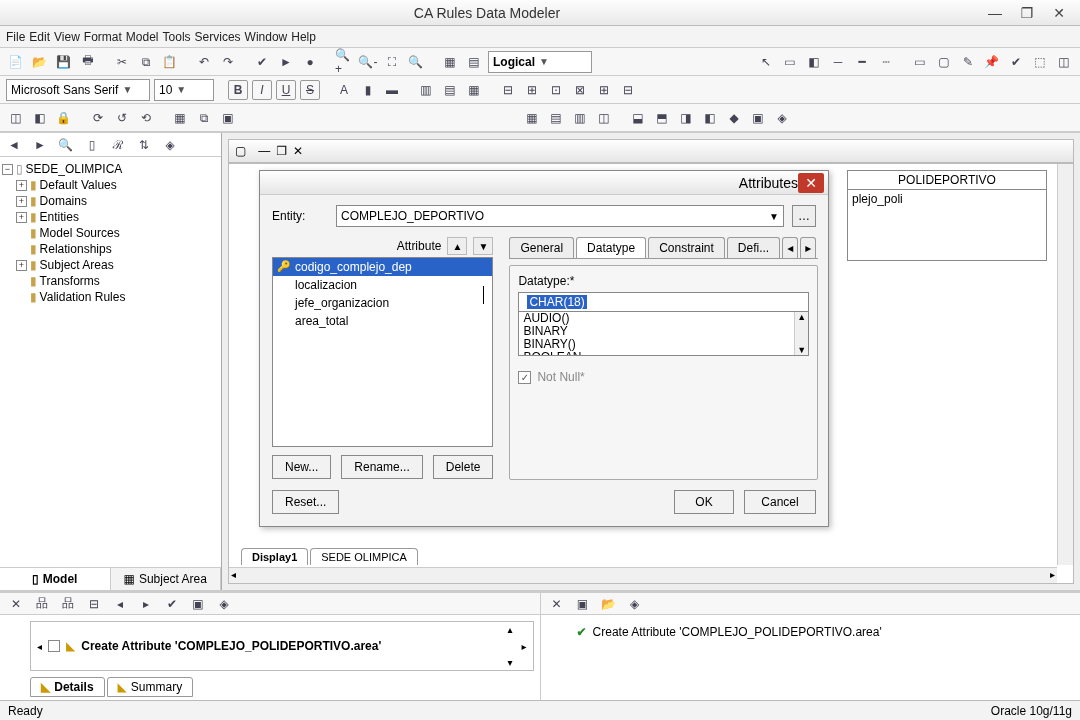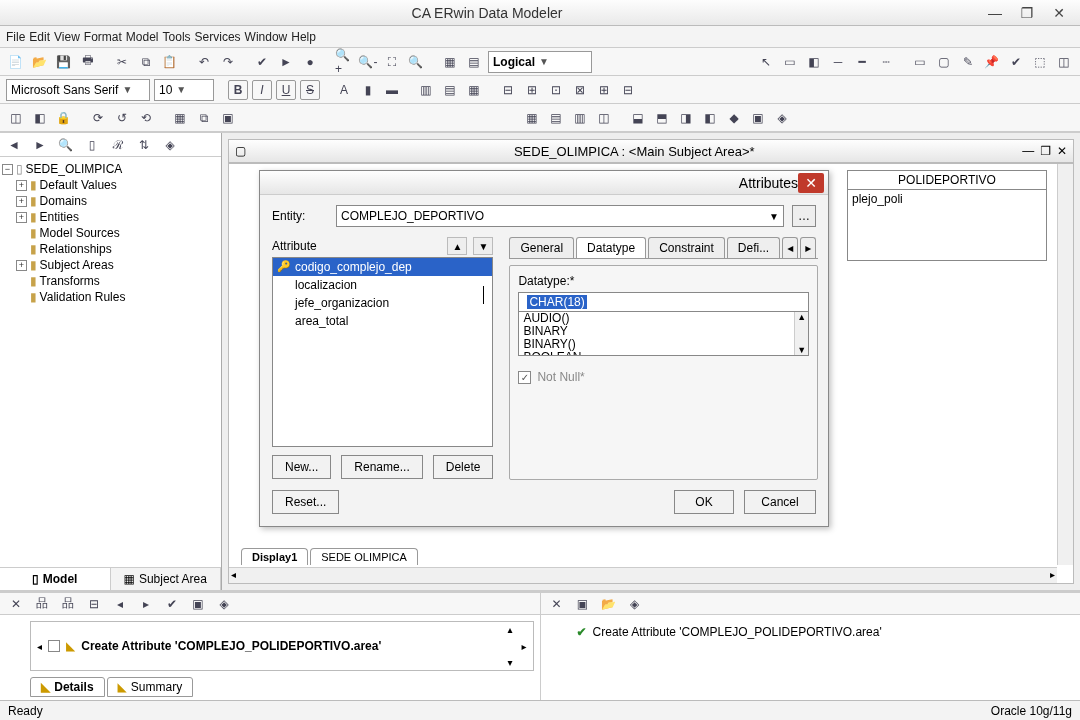--- a/index.html
+++ b/index.html
@@ -45,21 +45,21 @@
 .dialog-title .tt { flex: 1; text-align: right; font-size: 14px; }
 .dialog-title .close { width: 26px; height: 20px; margin-right: 4px; background: #c0392b; color: #fff; display: flex; align-items: center; justify-content: center; border-radius: 2px; font-size: 14px; }
 .dialog-body { padding: 10px 12px; }
 .row { display: flex; align-items: center; gap: 8px; margin-bottom: 10px; }
 .row label { width: 56px; }
 .entity-combo { flex: 1; height: 22px; border: 1px solid #888; background: #fff; display: flex; align-items: center; padding: 0 4px; }
 .entity-combo .arr { margin-left: auto; font-size: 10px; }
 .dotbtn { width: 24px; height: 22px; border: 1px solid #888; background: #eee; display: inline-flex; align-items: center; justify-content: center; }
 .two-col { display: flex; gap: 16px; }
 .attr-panel { width: 240px; }
-.attr-head { display: flex; align-items: center; gap: 6px; margin-bottom: 2px; }
+.attr-head { display: flex; align-items: center; gap: 6px; margin-bottom: 2px; text-align: right; }
 .attr-head .lbl { flex: 1; }
 .upbtn, .dnbtn { width: 20px; height: 18px; border: 1px solid #bbb; background: #eee; display: inline-flex; align-items: center; justify-content: center; font-size: 10px; }
 .attr-list { border: 1px solid #888; background: #fff; height: 190px; overflow: hidden; }
 .attr-item { padding: 2px 4px 2px 22px; position: relative; }
 .attr-item .key { position: absolute; left: 4px; top: 2px; color: #c9a227; font-size: 11px; }
 .attr-item.selected { background: #2a63c8; color: #fff; }
 .attr-btns { display: flex; gap: 10px; margin-top: 8px; }
 .btn { height: 24px; padding: 0 12px; border: 1px solid #888; background: #f2f2f2; display: inline-flex; align-items: center; justify-content: center; font-size: 12px; }
 .right-panel { flex: 1; }
 .tabs { display: flex; border-bottom: 1px solid #999; margin-bottom: 6px; }
@@ -92,21 +92,21 @@
 .text-cursor { position: absolute; right: 8px; top: 28px; width: 1px; height: 18px; background: #000; }
 .tools-right { margin-left: auto; display: flex; gap: 4px; }
 .indent1 { padding-left: 14px; }
 .indent2 { padding-left: 28px; }
 .top-tb { height: 24px; border-bottom: 1px solid #ccc; background: #f7f7f7; display: flex; align-items: center; padding: 0 4px; gap: 6px; }
 </style>
 </head>
 <body>
 
 <div class="titlebar">
-  <div class="title">CA ERwin Data Modeler</div>
+  <div class="title">CA Rules Data Modeler</div>
   <div class="ctrls">
     <span>—</span>
     <span>❐</span>
     <span>✕</span>
   </div>
 </div>
 
 <div class="menubar">
   <span>File</span>
   <span>Edit</span>
@@ -295,21 +295,20 @@
       <div>
           <span>▦</span>
           <span>Subject Area</span>
         </div>
     </div>
   </div>
 
   <div class="main">
     <div class="doc-titlebar">
       <span style="padding:0 6px">▢</span>
-      <div class="t">SEDE_OLIMPICA : &lt;Main Subject Area&gt;*</div>
       <div class="c">
         <span>—</span>
         <span>❐</span>
         <span>✕</span>
       </div>
     </div>
     <div class="doc-body">
       <div class="entitybox">
         <div class="hdr">POLIDEPORTIVO</div>
         <div class="body">plejo_poli</div>

